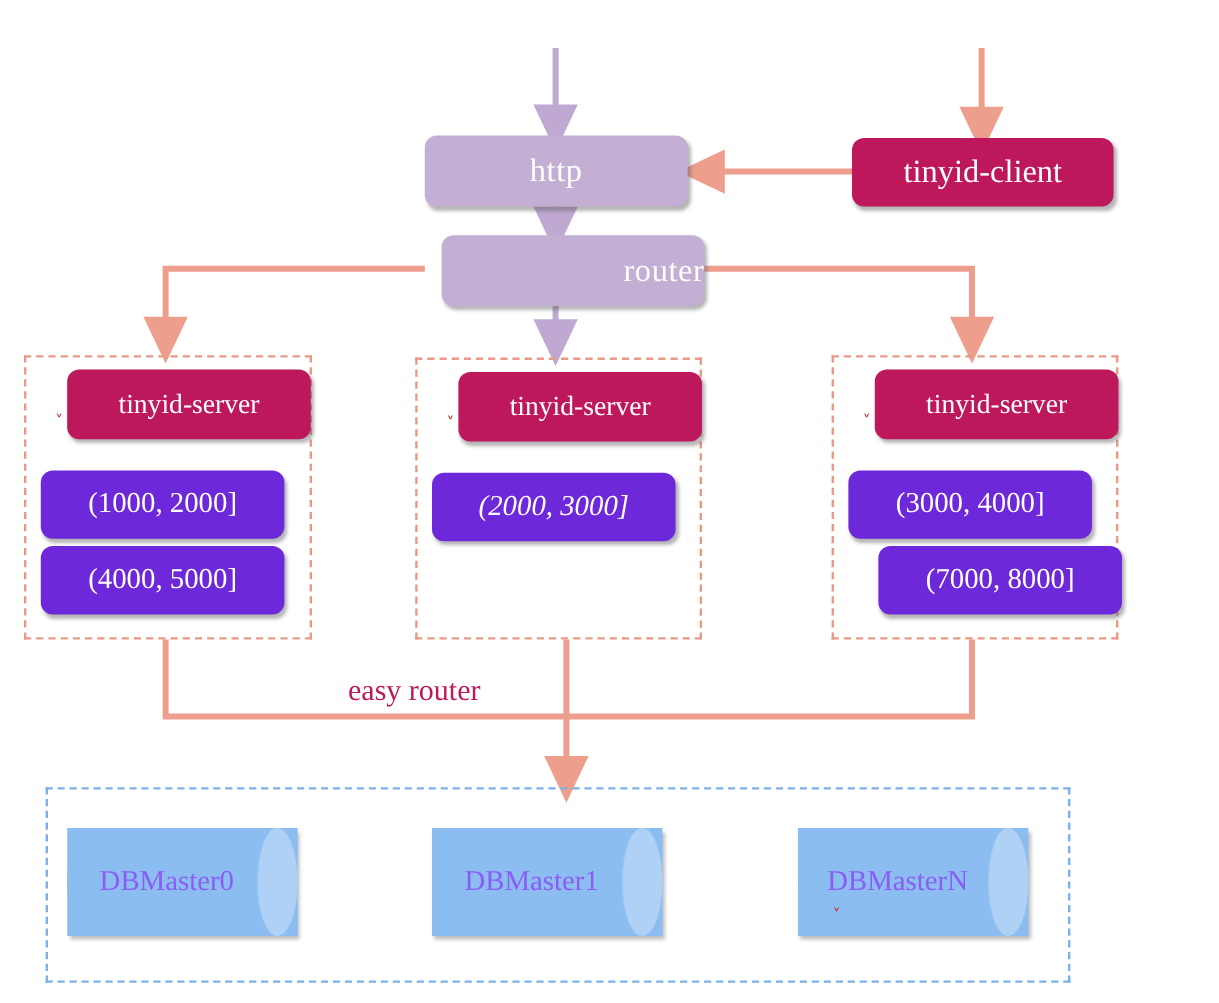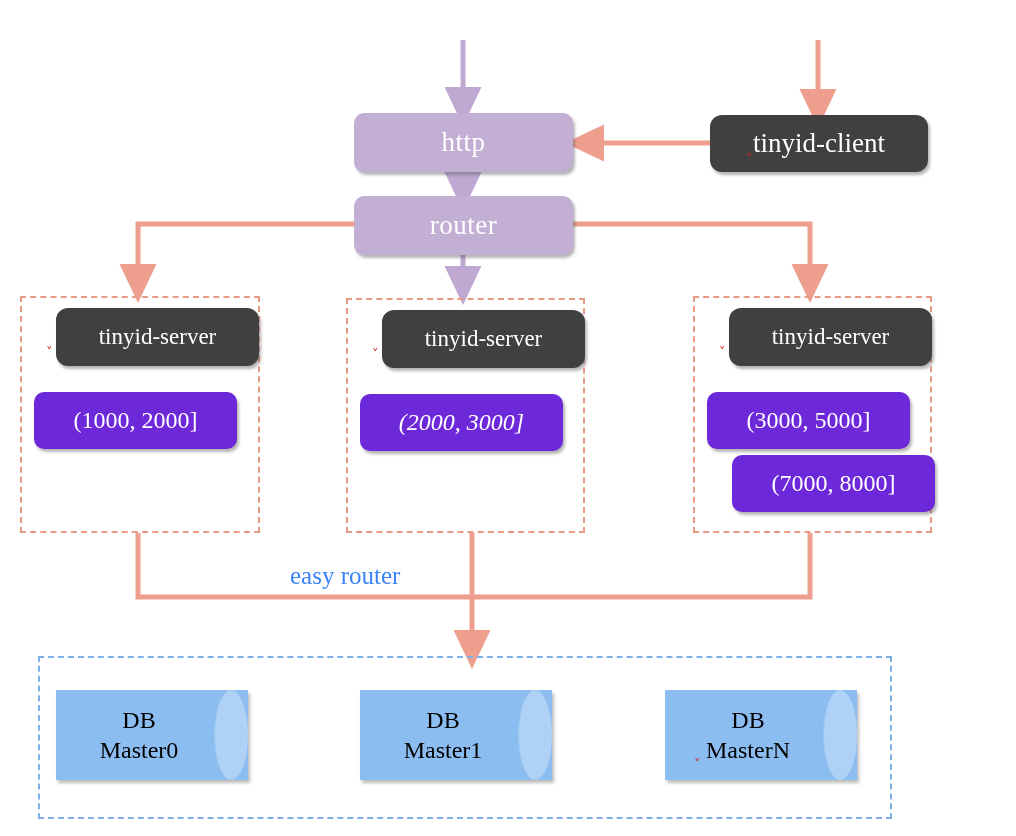--- a/index.html
+++ b/index.html
@@ -20,21 +20,21 @@
     border-radius:10px;
     display:flex;align-items:center;justify-content:center;
     color:#ffffff;
     text-align:center;
     line-height:1.05;
     box-shadow:2px 3px 3px rgba(90,90,90,0.45);
     box-sizing:border-box;
     user-select:none;
   }
   .node.purple{background:#c3aed4;}
-  .node.salmon{background:#404040;border-radius:12px;}
+  .node.salmon{background:#be185d;}
   .node.blue{background:#6d28d9;}
 
   .lbl-http,.lbl-router{font-size:27px;letter-spacing:.5px;}
   .lbl-client{font-size:27px;}
   .lbl-server{font-size:23px;margin-left:22px;}
   .lbl-range{font-size:24px;}
 
   
   .group{
     position:absolute;z-index:2;
@@ -63,30 +63,30 @@
     position:absolute;left:0;top:0;width:34px;height:100%;
     background:#8cbdf0;border-radius:50% / 50%;
   }
   .cyl .cap-r{
     position:absolute;right:0;top:0;width:34px;height:100%;
     background:#aed1f5;border-radius:50% / 50%;
     border-left:1px solid #9ac6f2;box-sizing:border-box;
   }
   .cyl .cyl-text{
     position:absolute;left:0;top:0;width:100%;height:100%;
-    display:flex;flex-direction:column;align-items:center;justify-content:center;
-    color:#000000;font-size:24px;line-height:1.25;z-index:4;
+    display:flex;flex-direction:row;align-items:center;justify-content:center;
+    color:#8b5cf6;font-size:24px;line-height:1.25;z-index:4;
     padding-right:26px;box-sizing:border-box;
     text-align:center;user-select:none;
   }
 
   
   .free-label{
     position:absolute;z-index:4;
-    color:#3b82f6;font-size:25px;
+    color:#be185d;font-size:25px;
     background:#ffffff;padding:0 7px;
     user-select:none;white-space:nowrap;
   }
 
   
   .squiggle{
     position:absolute;z-index:5;
     color:#d62020;font-size:13px;line-height:1;
     font-family:"DejaVu Sans", sans-serif;
     user-select:none;pointer-events:none;
@@ -132,55 +132,58 @@
 
   <div class="node purple lbl-http" style="left:354px;top:113px;width:219px;height:59px;">
     <span>http</span>
   </div>
 
   <div class="node salmon lbl-client" style="left:710px;top:115px;width:218px;height:57px;">
     <span>tinyid-client</span>
   </div>
   <span class="squiggle" style="left:746px;top:152px;">˅</span>
 
-  <div class="node purple lbl-router" style="left:354px;top:196px;width:219px;height:59px;">
+  <div class="node purple lbl-router" style="left:368px;top:196px;width:219px;height:59px;justify-content:flex-end;">
     <span>router</span>
   </div>
 
   <div class="group" style="left:20px;top:296px;width:240px;height:237px;"></div>
 
   <div class="node salmon lbl-server" style="left:34px;top:308px;width:203px;height:58px;">
     <span>tinyid-server</span>
   </div>
   <span class="squiggle" style="left:46px;top:345px;">˅</span>
 
   <div class="node blue lbl-range" style="left:34px;top:392px;width:203px;height:57px;">
     <span>(1000, 2000]</span>
   </div>
+  <div class="node blue lbl-range" style="left:34px;top:455px;width:203px;height:57px;">
+    <span>(4000, 5000]</span>
+  </div>
 
   <div class="group" style="left:346px;top:298px;width:239px;height:235px;"></div>
 
   <div class="node salmon lbl-server" style="left:360px;top:310px;width:203px;height:58px;">
     <span>tinyid-server</span>
   </div>
   <span class="squiggle" style="left:372px;top:347px;">˅</span>
 
   <div class="node blue lbl-range" style="left:360px;top:394px;width:203px;height:57px;font-style:italic;">
     <span>(2000, 3000]</span>
   </div>
 
   <div class="group" style="left:693px;top:296px;width:239px;height:237px;"></div>
 
   <div class="node salmon lbl-server" style="left:707px;top:308px;width:203px;height:58px;">
     <span>tinyid-server</span>
   </div>
   <span class="squiggle" style="left:719px;top:345px;">˅</span>
 
   <div class="node blue lbl-range" style="left:707px;top:392px;width:203px;height:57px;">
-    <span>(3000, 5000]</span>
+    <span>(3000, 4000]</span>
   </div>
   <div class="node blue lbl-range" style="left:707px;top:455px;width:203px;height:57px;margin-left:25px;">
     <span>(7000, 8000]</span>
   </div>
 
   <div class="free-label" style="left:283px;top:562px;">easy router</div>
 
   <div class="db-group" style="left:38px;top:656px;width:854px;height:163px;"></div>
 
   <div class="cyl" style="left:56px;top:690px;width:192px;height:90px;">

